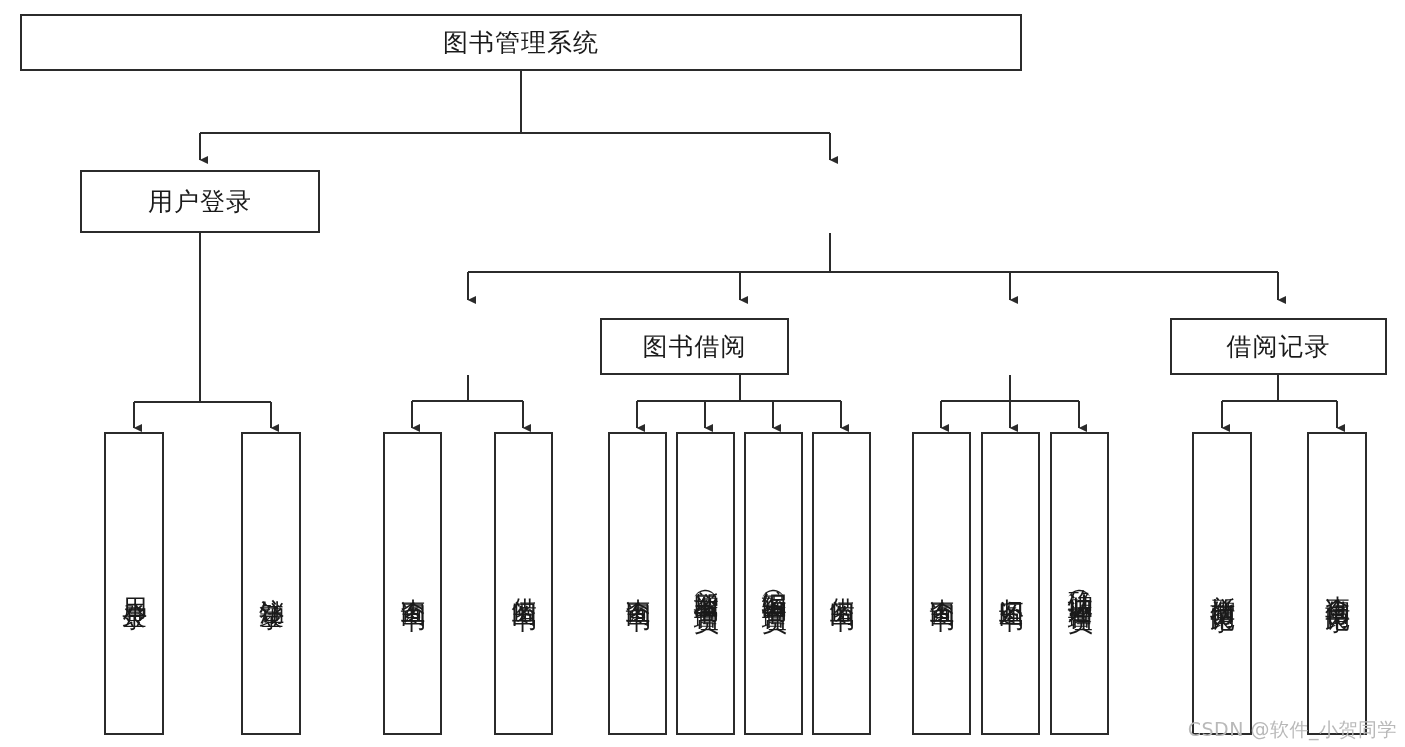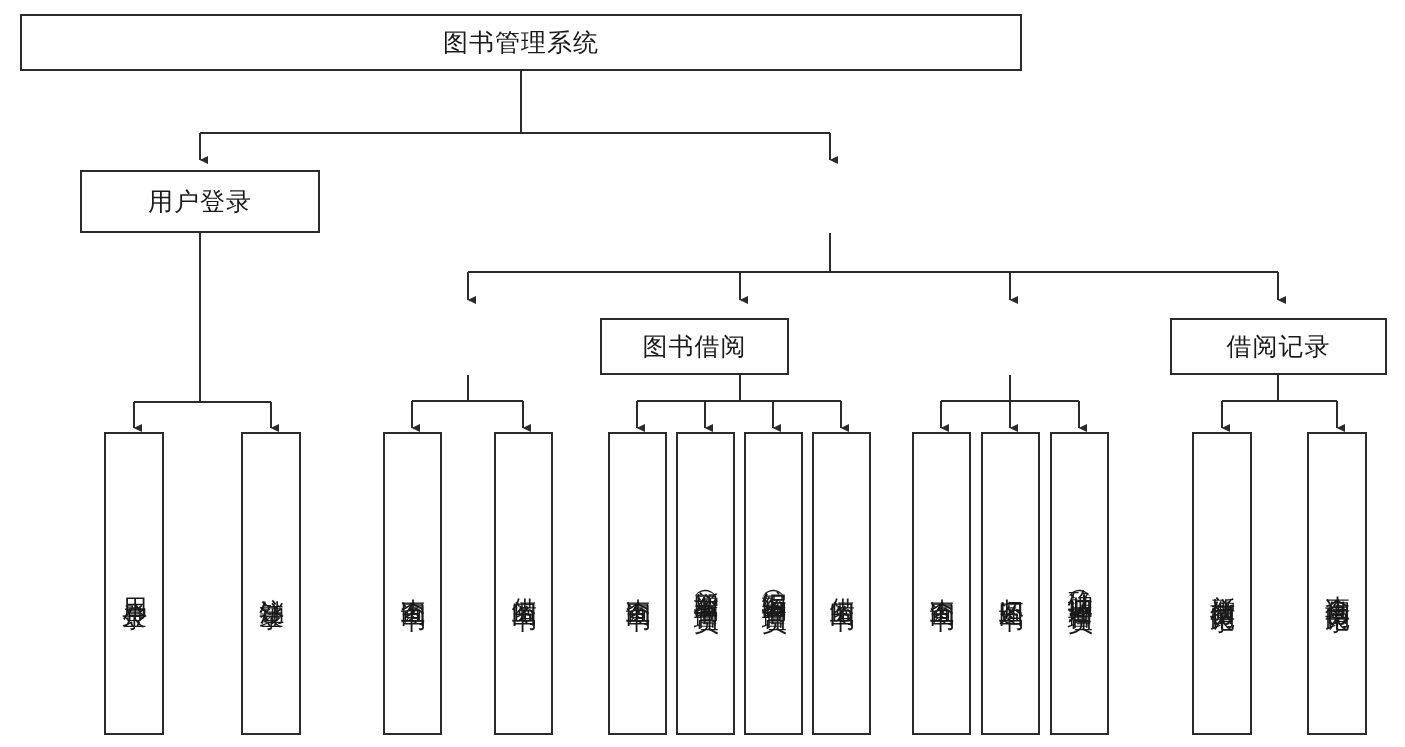--- a/index.html
+++ b/index.html
@@ -172,14 +172,15 @@
     <span class="vtext">确认归还（管理员）</span>
   </div>
 
   <div class="node vert" style="left:1192px;top:432px;width:60px;height:303px;">
     <span class="vtext">新增借阅记录</span>
   </div>
   <div class="node vert" style="left:1307px;top:432px;width:60px;height:303px;">
     <span class="vtext">查询借阅记录</span>
   </div>
 
+  <div class="watermark">CSDN @软件_小贺同学</div>
 
 </div>
 
 </body></html>

